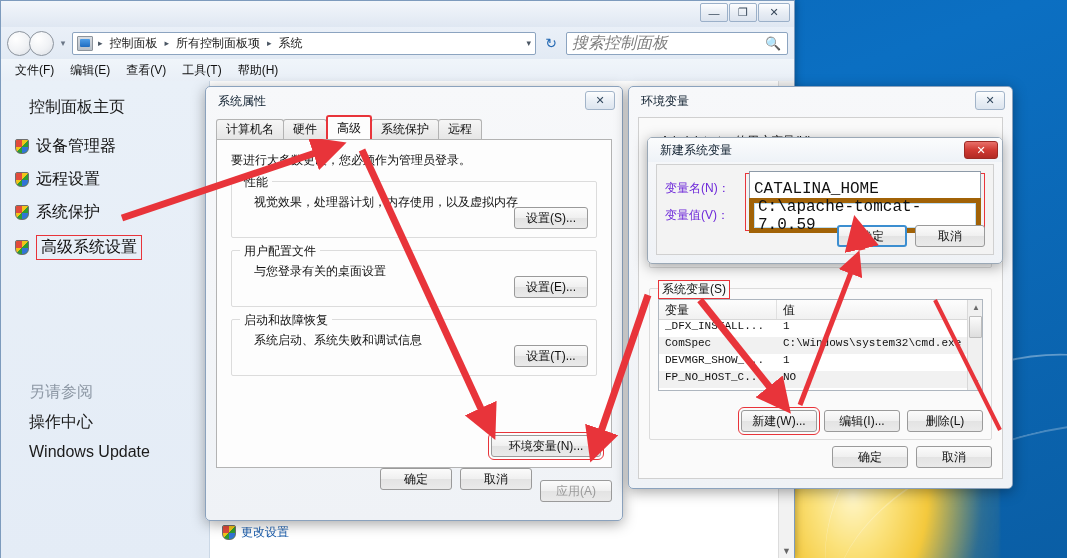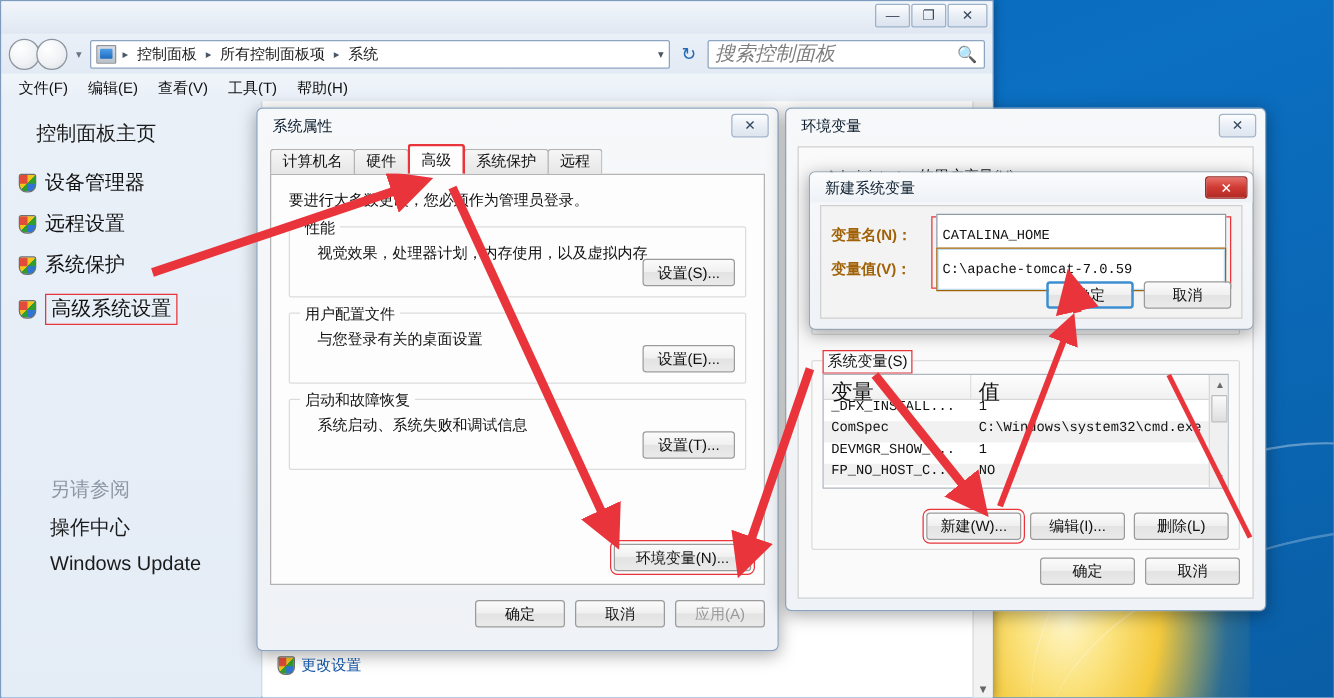--- a/index.html
+++ b/index.html
@@ -123,21 +123,21 @@
   .shield:before {
     content:""; position:absolute; left:0; top:0; width:50%; height:50%;
     background:#e14b3c;
   }
   .shield:after {
     content:""; position:absolute; right:0; bottom:0; width:50%; height:50%;
     background:#3273d6;
   }
   .side-item .lbl { white-space:nowrap;font-family:Liberation Mono, monospace; }
   .side-item.highlight .lbl { border:1px solid #e8343a; padding:1px 4px; }
-  .side-footer { margin-top: 112px; padding-left: 39px; }
+  .side-footer { margin-top: 112px; padding-left: 28px; }
   .side-footer .hdr { color:#8d98a5; padding:4px 0; }
   .side-footer .lnk { color:#1b1b1b; padding:5px 0; }
 
   .cp-main { flex:1; background:#fff; position:relative; }
   .cp-main-inner { padding: 12px 16px; }
   .cp-field-row { display:flex; font-size:12px; color:#6f6f6f; padding: 4px 0; }
   .cp-field-row .k { width: 160px; }
   .cp-changelink {
     position:absolute; left: 12px; bottom: 18px; display:flex; align-items:center; gap:5px;
     color:#1558a8; font-size:12px;
@@ -192,21 +192,21 @@
   .group .legend {
     position:absolute; left:8px; top:-8px; background:#fdfdfd; padding:0 4px; font-size:12px; color:#111;
   }
   .group .desc { font-size:12px; color:#111; }
   .btn {
     height:22px; min-width:74px; padding:0 8px; font-size:12px; color:#111;
     background: linear-gradient(180deg,#fbfbfb 0%,#f0f0f0 48%,#e3e3e3 50%,#eaeaea 100%);
     border:1px solid #9a9a9a; border-radius:3px;
     display:inline-flex; align-items:center; justify-content:center;
   }
-  .btn.disabled { color:#9a9a9a; }
+  .btn.disabled { color:#9a9a9a;margin-top:12px; }
   .btn.default { border:2px solid #3c8ed0; }
   .btn.redbox { outline: 1px solid #e8343a; outline-offset: 2px; margin-left: 40px; }
   .group .btn { position:absolute; right:8px; bottom:8px; }
   .sp-footer { position:absolute; left:0; right:0; bottom:8px; display:flex; justify-content:flex-end; gap:8px; }
   .sp-footer .btn { min-width:72px; }
 
   
   #envvars { left: 628px; top: 86px; width: 385px; height: 403px; }
   .ev-content { position:absolute; left:9px; top:30px; right:9px; bottom:9px;
     border:1px solid #d0d0d0; background:#fafafa;padding-left:16px; }
@@ -217,21 +217,21 @@
     position:absolute; left:8px; top:-8px; background:#fafafa; padding:0 3px; font-size:12px; color:#111;
   }
   .ev-group .legend.redbox { border:1px solid #e8343a; top:-9px; padding:0 3px; }
   #ev-user { left:10px; top:22px; right:10px; height:128px; }
   #ev-sys  { left:10px; top:170px; right:10px; height:152px; }
   .listview {
     position:absolute; left:8px; top:10px; right:8px; height:92px;
     border:1px solid #aeb6bf; background:#fff; overflow:hidden;
   }
   .lv-head { display:flex; height:20px; background:linear-gradient(180deg,#fdfdfd,#f1f1f1);
-    border-bottom:1px solid #d8d8d8; font-size:17px; color:#111; }
+    border-bottom:1px solid #d8d8d8; font-size:12px; color:#111; }
   .lv-head .c1 { width:118px; padding:2px 0 0 6px; border-right:1px solid #e0e0e0; }
   .lv-head .c2 { padding:2px 0 0 6px; flex:1; }
   .lv-row { display:flex; height:17px; font-family:"Liberation Mono","DejaVu Sans Mono",monospace; font-size:11px; color:#111; }
   .lv-row.alt { background:#f1f1f1; }
   .lv-row .c1 { width:118px; padding-left:6px; overflow:hidden; white-space:nowrap; }
   .lv-row .c2 { flex:1; padding-left:6px; overflow:hidden; white-space:nowrap; }
   .lv-scroll {
     position:absolute; right:0; top:0; width:15px; height:100%;
     background:#f0f0f0; border-left:1px solid #d8d8d8;
   }
@@ -260,27 +260,27 @@
     background: linear-gradient(180deg,#e8706a 0%, #d03a33 50%, #b22a24 100%);
     border:1px solid #9c2a25; color:#fff; font-size:11px;
     display:flex; align-items:center; justify-content:center;
   }
   .nv-body { position:absolute; left:8px; top:26px; right:8px; bottom:8px;
     border:1px solid #d0d0d0; background:#f3f3f3; }
   .nv-fields { position:absolute; left:8px; top:8px; right:8px; }
   .nv-fieldbox { border:1px solid #e8343a; padding:3px; }
   .nv-row { display:flex; align-items:center; height:23px; margin-bottom:4px; }
   .nv-row:last-child { margin-bottom:0; }
-  .nv-lbl { width:78px; font-size:12px; color:#a16207;font-weight:bold; }
+  .nv-lbl { width:78px; font-size:12px; color:#6d28d9; }
   .nv-input {
     flex:1; height:35px; background:#fff; border:1px solid #8d9aa8;
-    font-family:"Liberation Mono","DejaVu Sans Mono",monospace; font-size:11px; color:#111;
+    font-family:"Liberation Mono","DejaVu Sans Mono",monospace; font-size:16px; color:#111;
     display:flex; align-items:center; padding-left:4px;
   }
-  .nv-input.focus { border:1px solid #a16207; box-shadow: inset 0 0 0 1px #bcdcf0; }
+  .nv-input.focus { border:5px solid #a16207; box-shadow: inset 0 0 0 1px #bcdcf0; }
   .nv-btns { position:absolute; right:8px; bottom:7px; display:flex; gap:8px; }
   .nv-btns .btn { min-width:70px; }
 
   
   svg.annot { position:absolute; left:0; top:0; width:1067px; height:558px; pointer-events:none; }
 </style>
 </head>
 <body>
 
 <div id="root">

